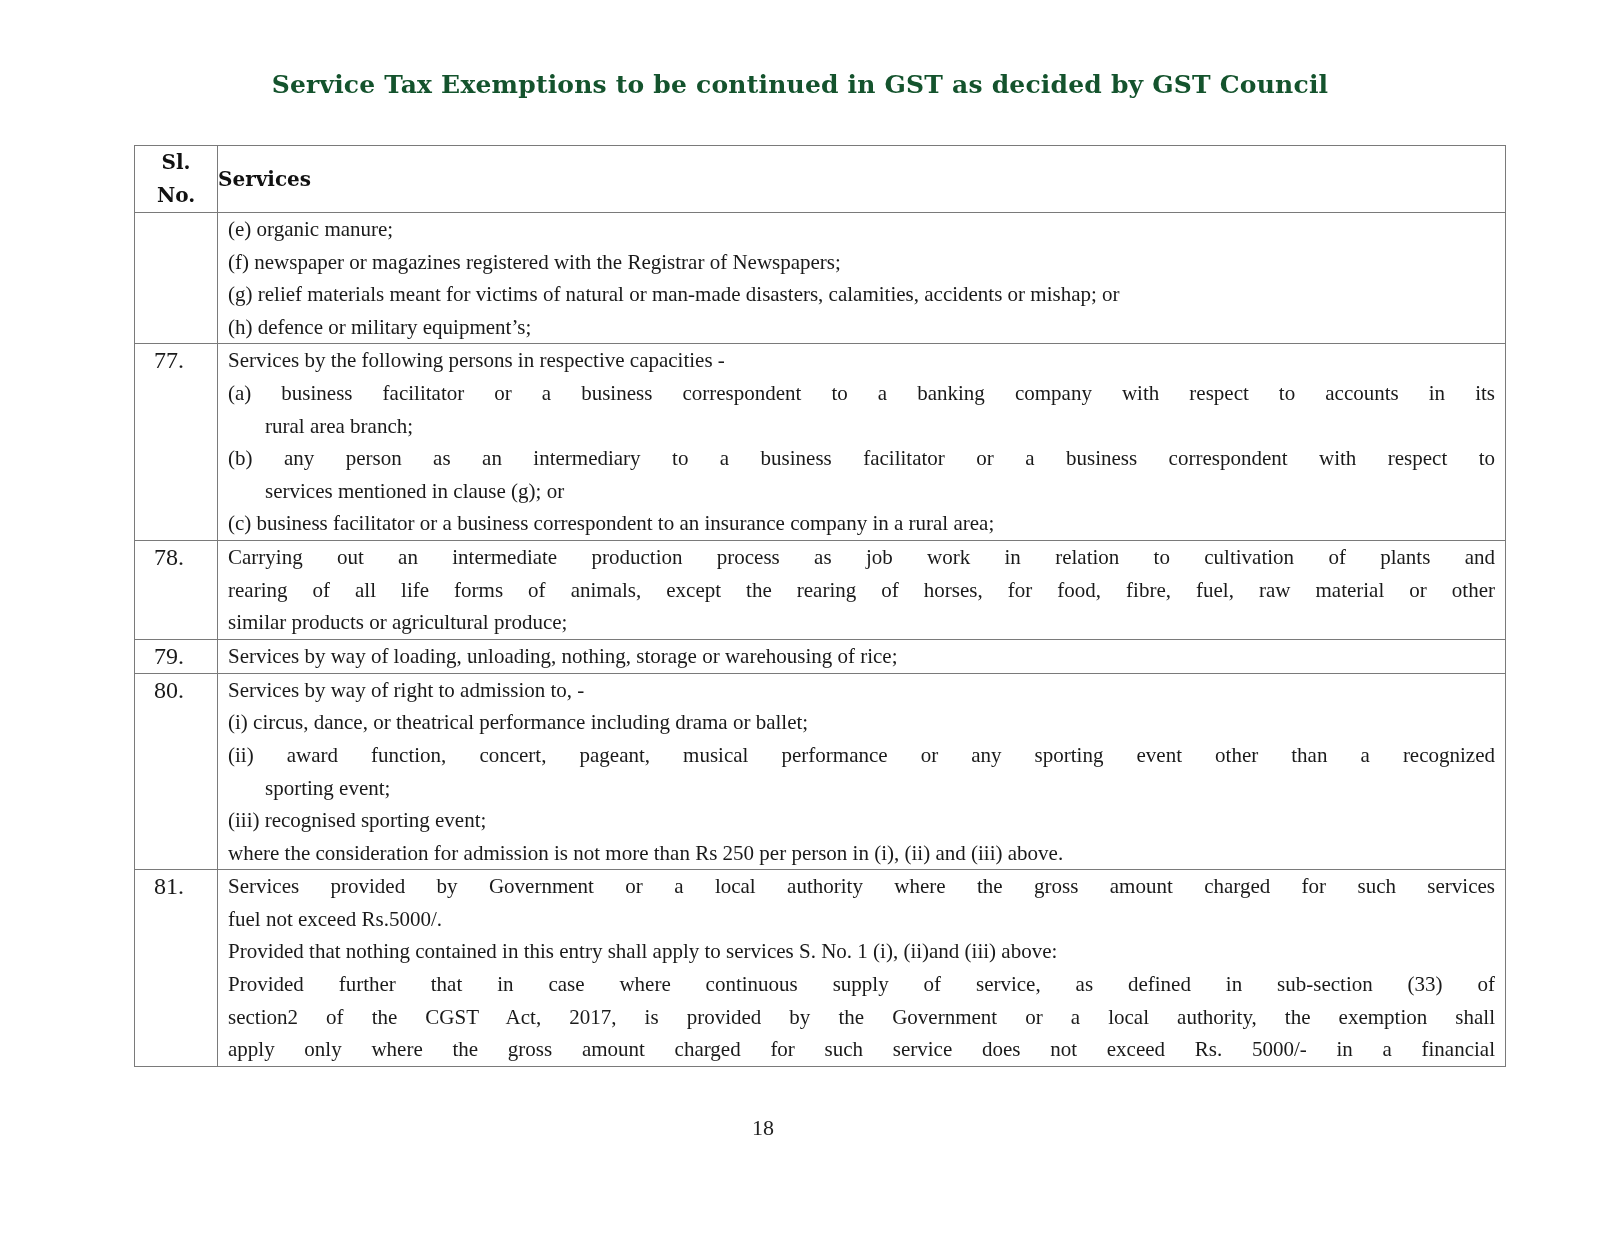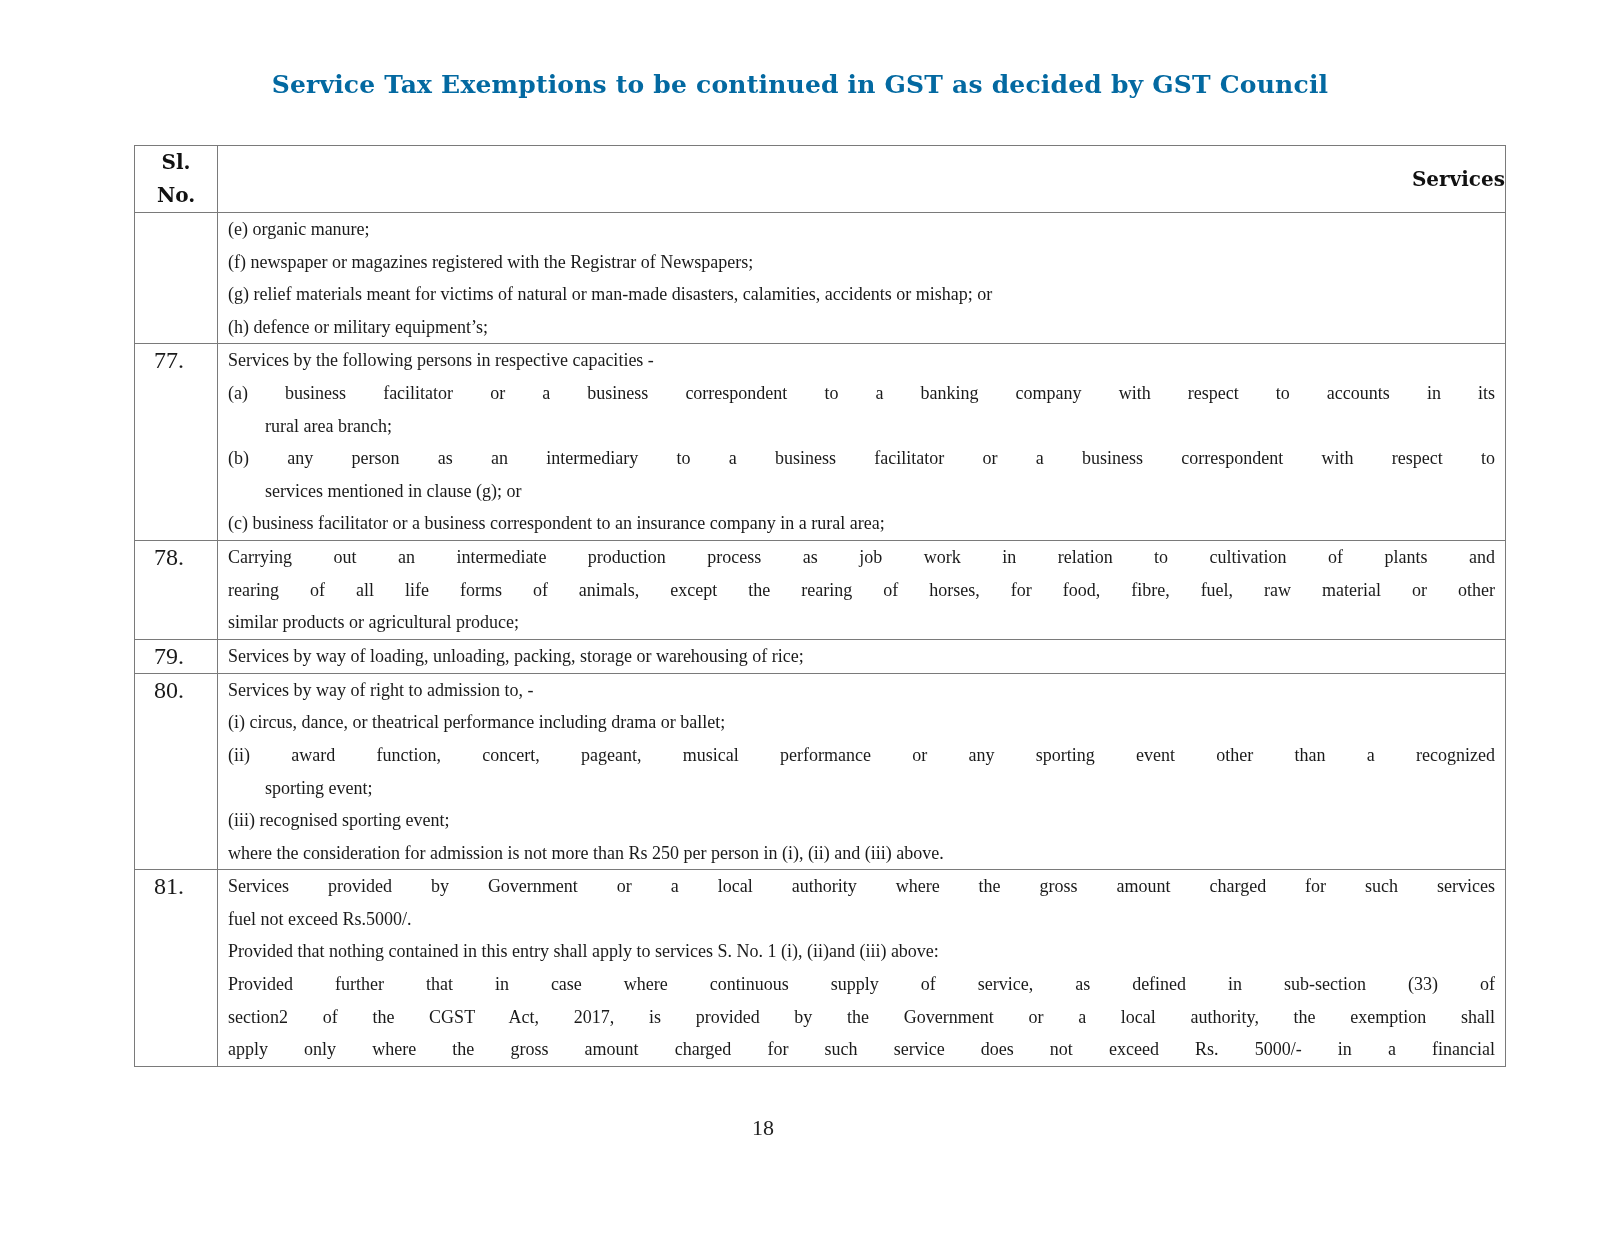--- a/index.html
+++ b/index.html
@@ -18,21 +18,21 @@
     .page-title {
       position: absolute;
       left: 0;
       top: 70px;
       width: 1600px;
       text-align: center;
       font-family: "DejaVu Serif", "Liberation Serif", serif;
       font-weight: bold;
       font-size: 25px;
       letter-spacing: 0.2px;
-      color: #0369a1;
+      color: #14532d;
     }
     .doc-table {
       position: absolute;
       left: 134px;
       top: 145px;
       width: 1372px;
       border-collapse: collapse;
       table-layout: fixed;
     }
     .doc-table td, .doc-table th {
@@ -49,31 +49,31 @@
       color: #111;
       height: 66px;
       vertical-align: middle;
     }
     .th-sl {
       line-height: 33px;
       text-align: center;
       margin-top: 46px;
     }
     .th-svc {
-      text-align: right;
+      text-align: left;
     }
     .sl-cell {
       text-align: center;
       font-size: 24px;
       line-height: 33px;
       padding-top: 0;
     }
     .sl-cell span { display: inline-block; padding-right: 14px; }
     .svc-cell {
-      font-size: 18px;
+      font-size: 21px;
       line-height: 32.6px;
       padding: 0 10px 0 10px !important;
     }
     .line {
       display: block;
       white-space: nowrap;
     }
     .justify {
       display: block;
       text-align: justify;
@@ -137,21 +137,21 @@
         <td class="sl-cell"><span>78.</span></td>
         <td class="svc-cell">
           <span class="line justify">Carrying out an intermediate production process as job work in relation to cultivation of plants and</span>
           <span class="line justify">rearing of all life forms of animals, except the rearing of horses, for food, fibre, fuel, raw material or other</span>
           <span class="line">similar products or agricultural produce;</span>
         </td>
       </tr>
       <tr>
         <td class="sl-cell"><span>79.</span></td>
         <td class="svc-cell">
-          <span class="line">Services by way of loading, unloading, packing, storage or warehousing of rice;</span>
+          <span class="line">Services by way of loading, unloading, nothing, storage or warehousing of rice;</span>
         </td>
       </tr>
       <tr>
         <td class="sl-cell"><span>80.</span></td>
         <td class="svc-cell">
           <span class="line">Services by way of right to admission to, -</span>
           <span class="line">(i)  circus, dance, or theatrical performance including drama or ballet;</span>
           <span class="line justify">(ii) award function, concert, pageant, musical performance or any sporting event other than a recognized</span>
           <span class="line indent">sporting event;</span>
           <span class="line">(iii) recognised sporting event;</span>

